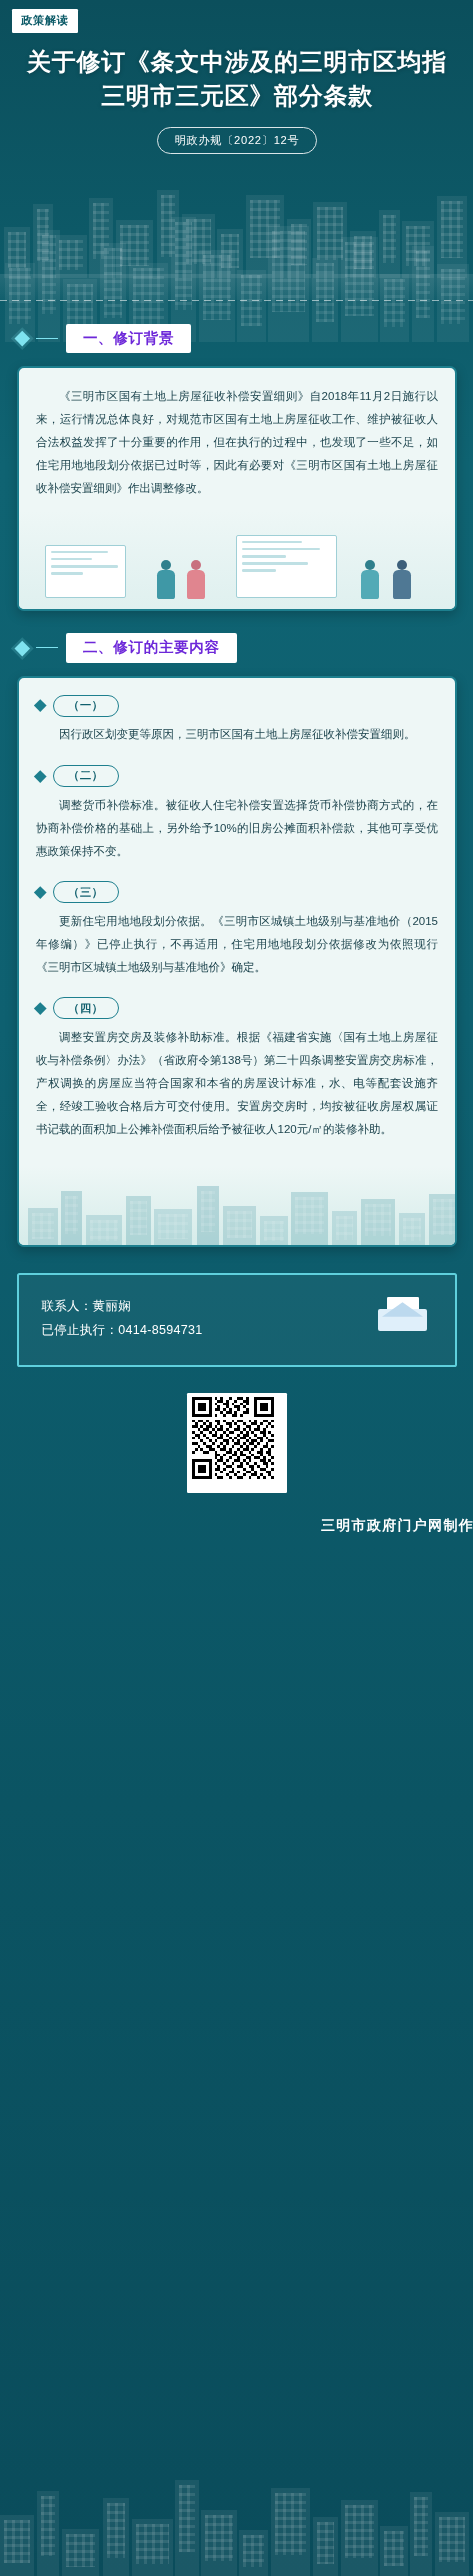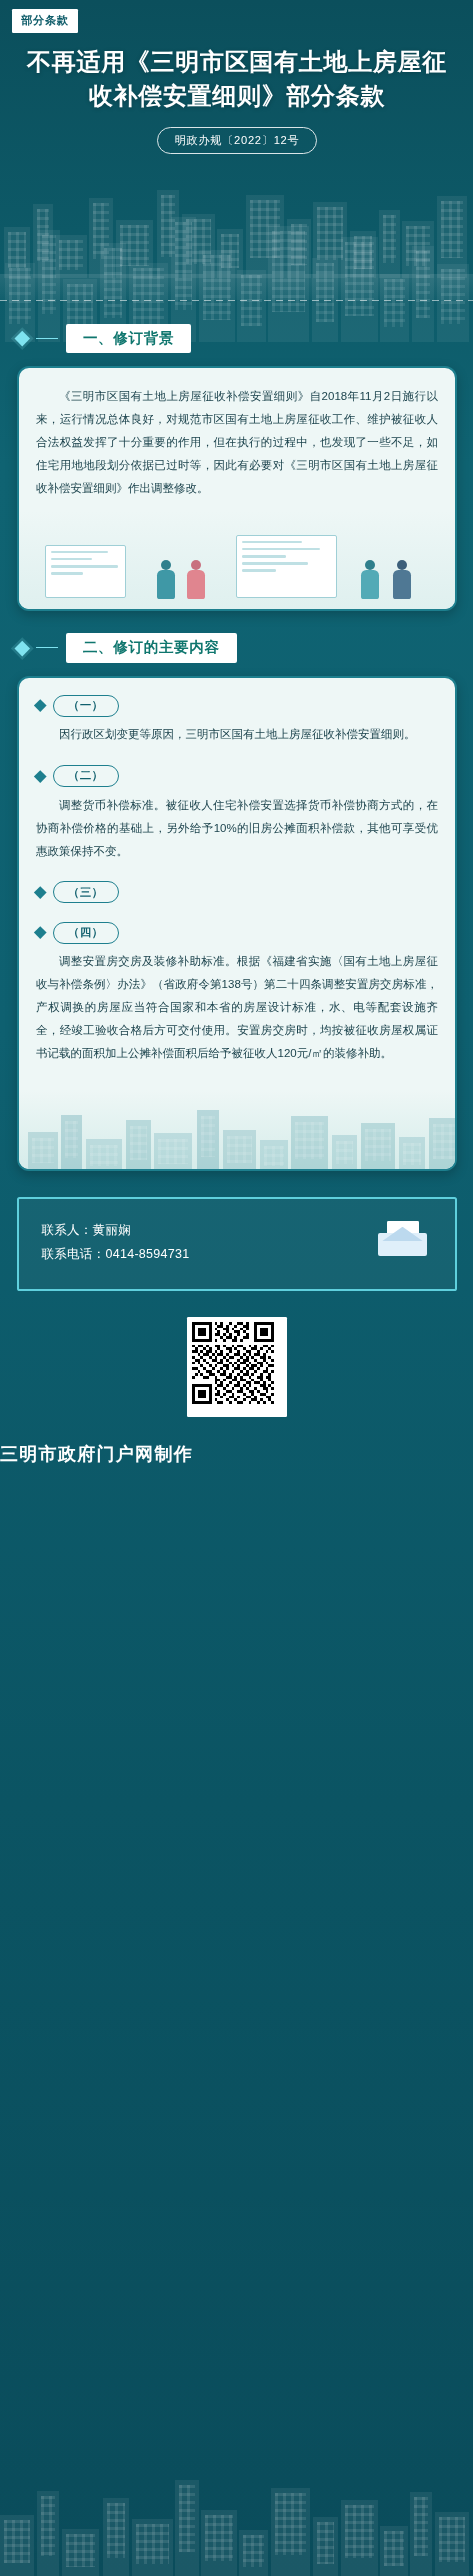--- a/index.html
+++ b/index.html
@@ -69,27 +69,27 @@
     position:relative;display:flex;align-items:center;gap:8px;
     margin:22.4px 17px 13px;
   }
   .diamond{
     width:10.5px;height:10.5px;background:#7fe3f0;transform:rotate(45deg);
     box-shadow:0 0 0 2.6px rgba(127,227,240,0.18);
     flex:0 0 auto;
   }
   .sec-line{flex:0 0 22.4px;height:1.3px;background:#7fe3f0;}
   .sec-title{
-    background:#ffffff;color:#0f766e;font-weight:bold;font-size:14.5px;
+    background:#ffffff;color:#6d28d9;font-weight:bold;font-size:14.5px;
     padding:5.3px 17px;border-radius:2px;letter-spacing:0.7px;white-space:nowrap;
   }
   
   .card{
     position:relative;margin:0 17px;background:#eef7f6;color:#123f49;
-    border:2px solid #1d7f8e;border-radius:12px;
+    border:2px solid #1d7f8e;border-radius:7px;
     box-shadow:0 4px 12px rgba(0,0,0,0.22);
     overflow:hidden;
   }
   .card-inner{padding:17px 17px 0;}
   .para{
     font-size:11.5px;line-height:2.0;text-indent:2em;text-align:justify;
     color:#173f49;margin:0 0 9.2px;
   }
   .card-illus{
     position:relative;height:99px;margin-top:2.6px;
@@ -141,21 +141,21 @@
     border-radius:1.3px;
   }
   
   .qr-wrap{position:relative;text-align:center;margin-top:26px;}
   .qr{
     display:inline-block;width:91px;height:91px;background:#ffffff;padding:4.6px;
     border-radius:1.3px;
   }
   .qr svg{display:block;}
   .footer{
-    position:relative;text-align:left;font-size:18px;font-weight:bold;
+    position:relative;text-align:right;font-size:14px;font-weight:bold;
     letter-spacing:1.3px;margin:22.4px 0 0;color:#ffffff;
   }
   .bottom-space{height:59px;}
   .bottom-city{
     position:absolute;left:0;right:0;bottom:0;height:125px;pointer-events:none;
   }
   .mid-city{
     position:absolute;left:0;right:0;height:99px;pointer-events:none;opacity:.9;
   }
 </style>
@@ -176,24 +176,24 @@
     <div class="b" style="left:237px;width:29px;height:72px;"></div>
     <div class="b" style="left:268px;width:41px;height:116px;"></div>
     <div class="b" style="left:312px;width:26px;height:84px;"></div>
     <div class="b" style="left:341px;width:37px;height:105px;"></div>
     <div class="b" style="left:380px;width:29px;height:68px;"></div>
     <div class="b" style="left:412px;width:22.4px;height:96px;"></div>
     <div class="b" style="left:437px;width:32px;height:78px;"></div>
   </div>
 
   
-  <div class="toptag">部分条款</div>
+  <div class="toptag">政策解读</div>
 
   <div class="title-wrap">
-    <div class="title">不再适用《三明市区国有土地上房屋征收补偿安置细则》部分条款</div>
+    <div class="title">关于修订《条文中涉及的三明市区均指三明市三元区》部分条款</div>
     <div class="docno">明政办规〔2022〕12号</div>
   </div>
 
   <div class="hero">
     <div class="city sky" style="bottom:22.4px;height:99px;">
       <div class="b" style="left:4px;width:26px;height:51px;"></div>
       <div class="b" style="left:33px;width:20px;height:74px;"></div>
       <div class="b" style="left:55px;width:32px;height:43px;"></div>
       <div class="b" style="left:89px;width:24px;height:80px;"></div>
       <div class="b" style="left:116px;width:37px;height:58px;"></div>
@@ -281,20 +281,21 @@
           <span class="item-tag">（二）</span>
         </div>
         <p class="para">调整货币补偿标准。被征收人住宅补偿安置选择货币补偿协商方式的，在协商补偿价格的基础上，另外给予10%的旧房公摊面积补偿款，其他可享受优惠政策保持不变。</p>
       </div>
 
       <div class="item">
         <div class="item-head">
           <span class="item-diamond"></span>
           <span class="item-tag">（三）</span>
         </div>
+        <p class="para">更新住宅用地地段划分依据。《三明市区城镇土地级别与基准地价（2015年修编）》已停止执行，不再适用，住宅用地地段划分依据修改为依照现行《三明市区城镇土地级别与基准地价》确定。</p>
       </div>
 
       <div class="item">
         <div class="item-head">
           <span class="item-diamond"></span>
           <span class="item-tag">（四）</span>
         </div>
         <p class="para">调整安置房交房及装修补助标准。根据《福建省实施〈国有土地上房屋征收与补偿条例〉办法》（省政府令第138号）第二十四条调整安置房交房标准，产权调换的房屋应当符合国家和本省的房屋设计标准，水、电等配套设施齐全，经竣工验收合格后方可交付使用。安置房交房时，均按被征收房屋权属证书记载的面积加上公摊补偿面积后给予被征收人120元/㎡的装修补助。</p>
       </div>
 
@@ -317,21 +318,21 @@
       </div>
     </div>
   </div>
 
   
   <div class="contact">
     <div class="line">
       <span>联系人：</span><span>黄丽娴</span>
     </div>
     <div class="line">
-      <span>联系电话：</span><span>0414-8594731</span>
+      <span>已停止执行：</span><span>0414-8594731</span>
     </div>
     <div class="envelope">
       <div class="sheet"></div>
       <div class="base"></div>
       <div class="flap"></div>
     </div>
   </div>
 
   
   <div class="qr-wrap">

